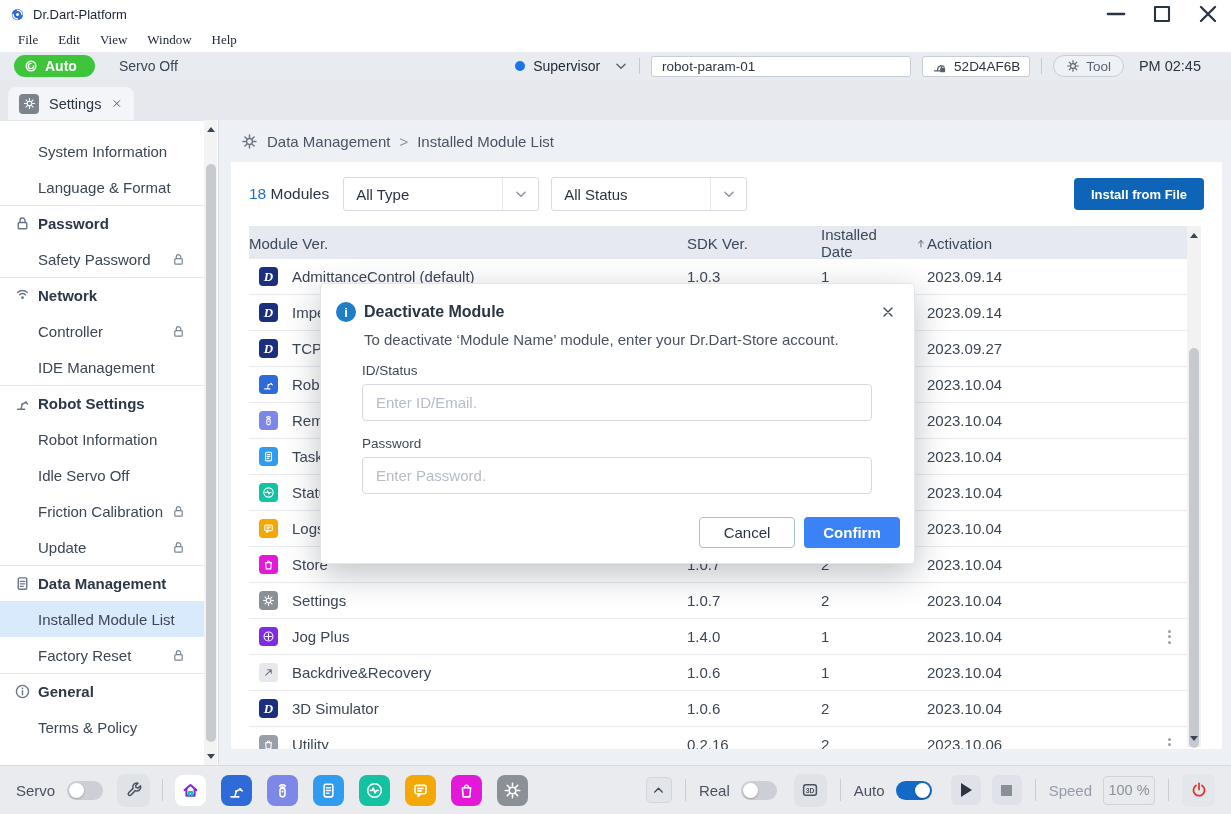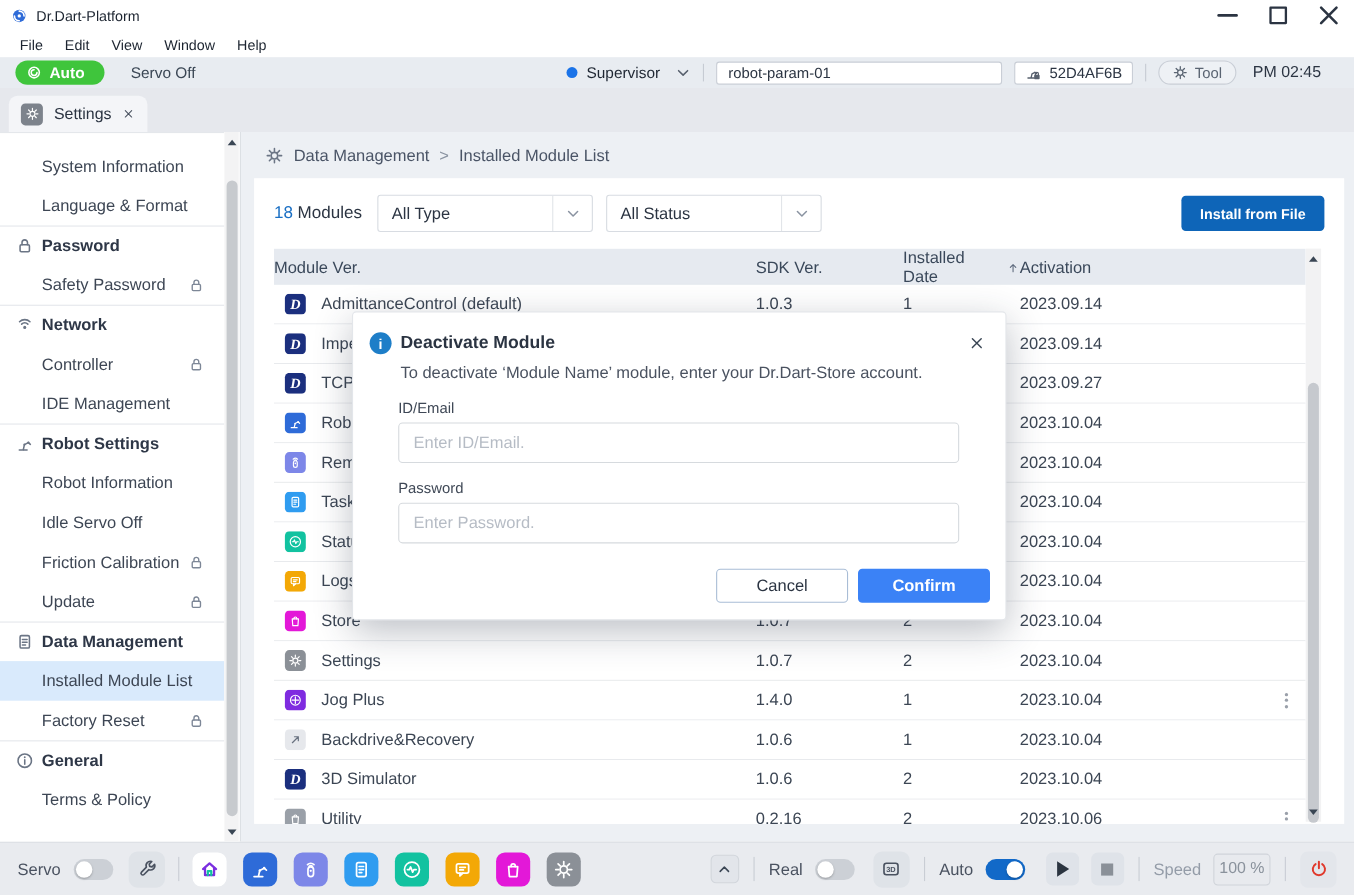--- a/index.html
+++ b/index.html
@@ -8,21 +8,21 @@
   .app { width:1231px; height:814px; position:relative; outline:1px solid #b7bcc4; background:#fff; overflow:hidden; }
 
   
   .titlebar { height:28px; background:#fff; display:flex; align-items:center; padding-left:10px; font-size:13px; color:#1c2430; }
   .app-logo { width:15px; height:15px; margin-right:8px; color:#2e6bd8; display:flex; }
   .wincontrols { margin-left:auto; display:flex; height:100%; }
   .winbtn { width:46px; height:100%; display:flex; align-items:center; justify-content:center; color:#2b3442; }
 
   
   .menubar { height:24px; background:#fff; display:flex; align-items:center; padding-left:8px; font-size:13px; color:#1c2430; }
-  .menu-item { padding:0 10px; }
+  .menu-item { padding:0 10px;font-family:Liberation Serif, serif; }
 
   
   .statusbar { height:28px; background:#e8ecf1; display:flex; align-items:center; padding:0 30px 0 14px; font-size:14px; color:#2b3442; }
   .badge-auto { display:flex; align-items:center; gap:7px; background:#3fc53c; color:#fff; font-weight:700; border-radius:12px; padding:0 18px 0 10px; height:22px; font-size:14px; }
   .badge-auto .bicon { width:14px; height:14px; display:flex; }
   .servo-off { margin-left:24px; color:#3a4654; }
   .sb-right { margin-left:auto; display:flex; align-items:center; gap:11px; }
   .role { display:flex; gap:8px; align-items:center; color:#1f2733; }
   .role-dot { width:10px; height:10px; border-radius:50%; background:#1a73e8; }
   .role-chev { color:#57606d; width:14px; height:14px; display:flex; margin-left:6px; }
@@ -94,21 +94,21 @@
   
   .modal { position:absolute; left:320px; top:283px; width:595px; height:281px; background:#fff; border:1px solid #e3e6ea; border-radius:4px; box-shadow:0 10px 34px rgba(40,50,70,.30); z-index:50; }
   .m-head { padding:18px 18px 0 15px; display:flex; align-items:center; }
   .m-info { width:20px; height:20px; border-radius:50%; background:#1e7ec8; color:#fff; font-weight:700; font-size:13px; display:flex; align-items:center; justify-content:center; flex:0 0 auto; }
   .m-title { margin-left:8px; font-size:16px; font-weight:700; color:#2b3442; }
   .m-close { margin-left:auto; width:16px; height:16px; color:#3a4654; display:flex; }
   .m-desc { padding:9px 20px 0 43px; font-size:15px; color:#4a5260; }
   .m-label { margin:15px 0 6px 41px; font-size:13.5px; color:#3f4856; }
   .m-input { margin:0 42px 0 41px; height:37px; border:1px solid #d6dade; border-radius:4px; display:flex; align-items:center; padding:0 13px; font-size:15px; color:#b6bcc5; }
   .m-foot { position:absolute; right:14px; bottom:15px; display:flex; gap:9px; }
-  .mbtn { width:120px; height:31px; border-radius:4px; font-size:15px; display:flex; align-items:center; justify-content:center; font-family:inherit; }
+  .mbtn { width:96px; height:31px; border-radius:4px; font-size:15px; display:flex; align-items:center; justify-content:center; font-family:inherit; }
   .btn-cancel { background:#fff; border:1px solid #a9bdd6; color:#2b3442; }
   .btn-confirm { background:#3b82f6; border:none; color:#fff; font-weight:700; }
 
   
   .taskbar { height:49px; background:#e9ebef; border-top:1px solid #d7dbe0; display:flex; align-items:center; padding:0 16px; font-size:15px; color:#4a5260; }
   .tb-label { color:#4a5260; }
   .toggle { width:36px; height:19px; border-radius:10px; background:#ccd0d6; position:relative; flex:0 0 auto; }
   .toggle .knob { position:absolute; top:2px; left:2px; width:15px; height:15px; border-radius:50%; background:#fff; box-shadow:0 1px 2px rgba(0,0,0,.25); }
   .toggle.on { background:#1269c8; }
   .toggle.on .knob { left:auto; right:2px; }
@@ -645,21 +645,21 @@
     <div class="m-head">
       <span class="m-info">i</span>
       <span class="m-title">Deactivate Module</span>
       <span class="m-close">
           <svg viewBox="0 0 24 24" width="100%" height="100%" fill="none" stroke="currentColor" stroke-width="2" stroke-linecap="round" stroke-linejoin="round">
             <path d="M6 6l12 12M18 6L6 18"></path>
           </svg>
         </span>
     </div>
     <div class="m-desc">To deactivate ‘Module Name’ module, enter your Dr.Dart-Store account.</div>
-    <div class="m-label">ID/Email</div>
+    <div class="m-label">ID/Status</div>
     <div class="m-input">Enter ID/Email.</div>
     <div class="m-label">Password</div>
     <div class="m-input">Enter Password.</div>
     <div class="m-foot">
       <button class="mbtn btn-cancel">Cancel</button>
       <button class="mbtn btn-confirm">Confirm</button>
     </div>
   </div>
 
   <div class="taskbar">

